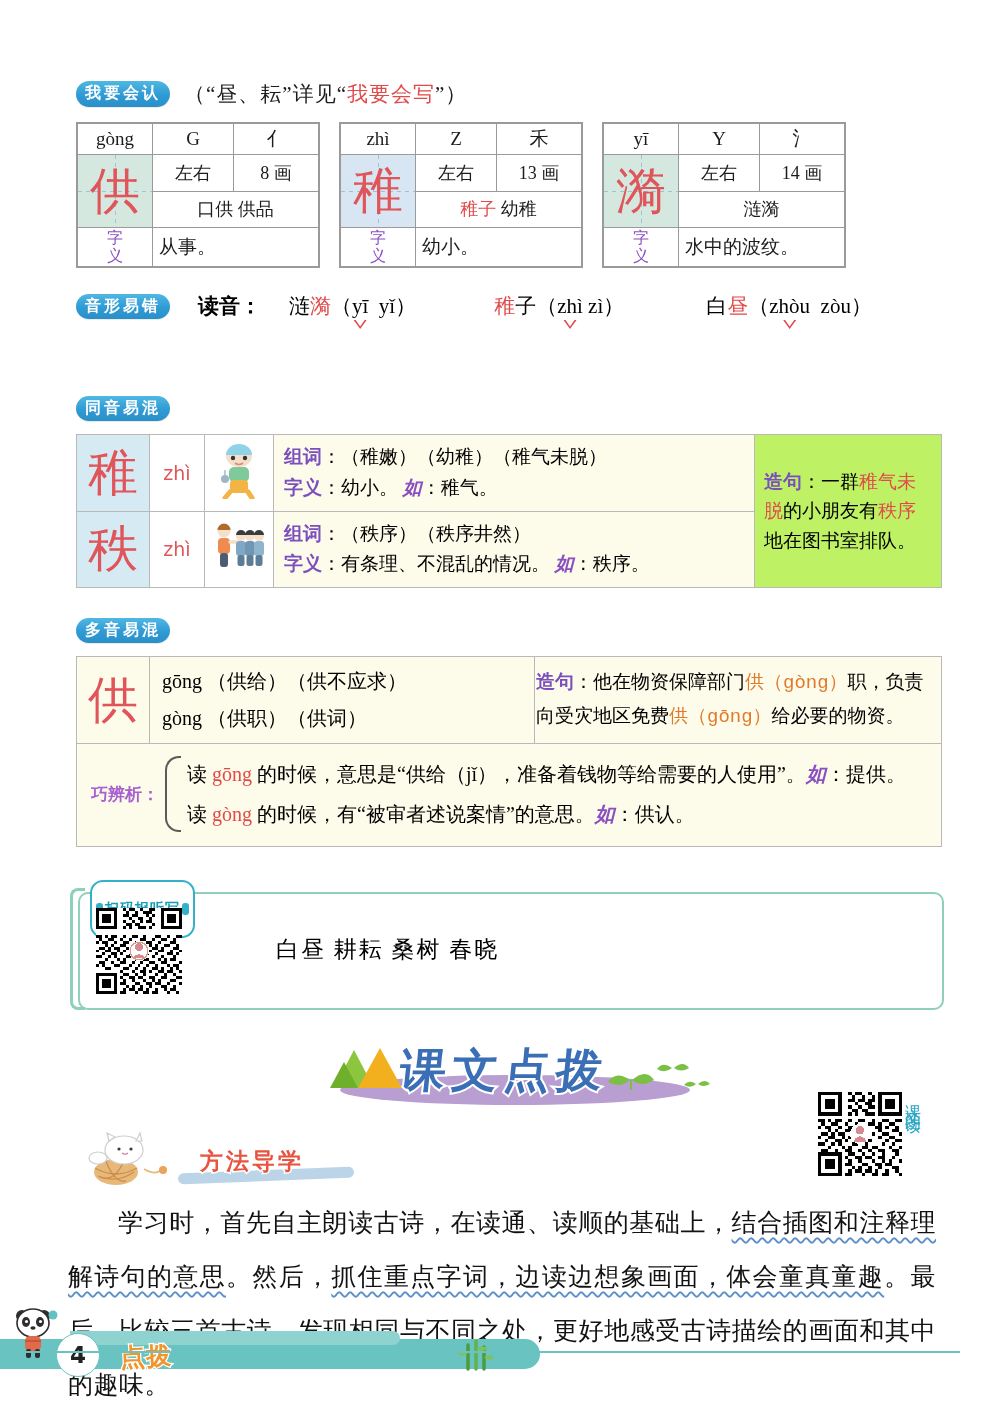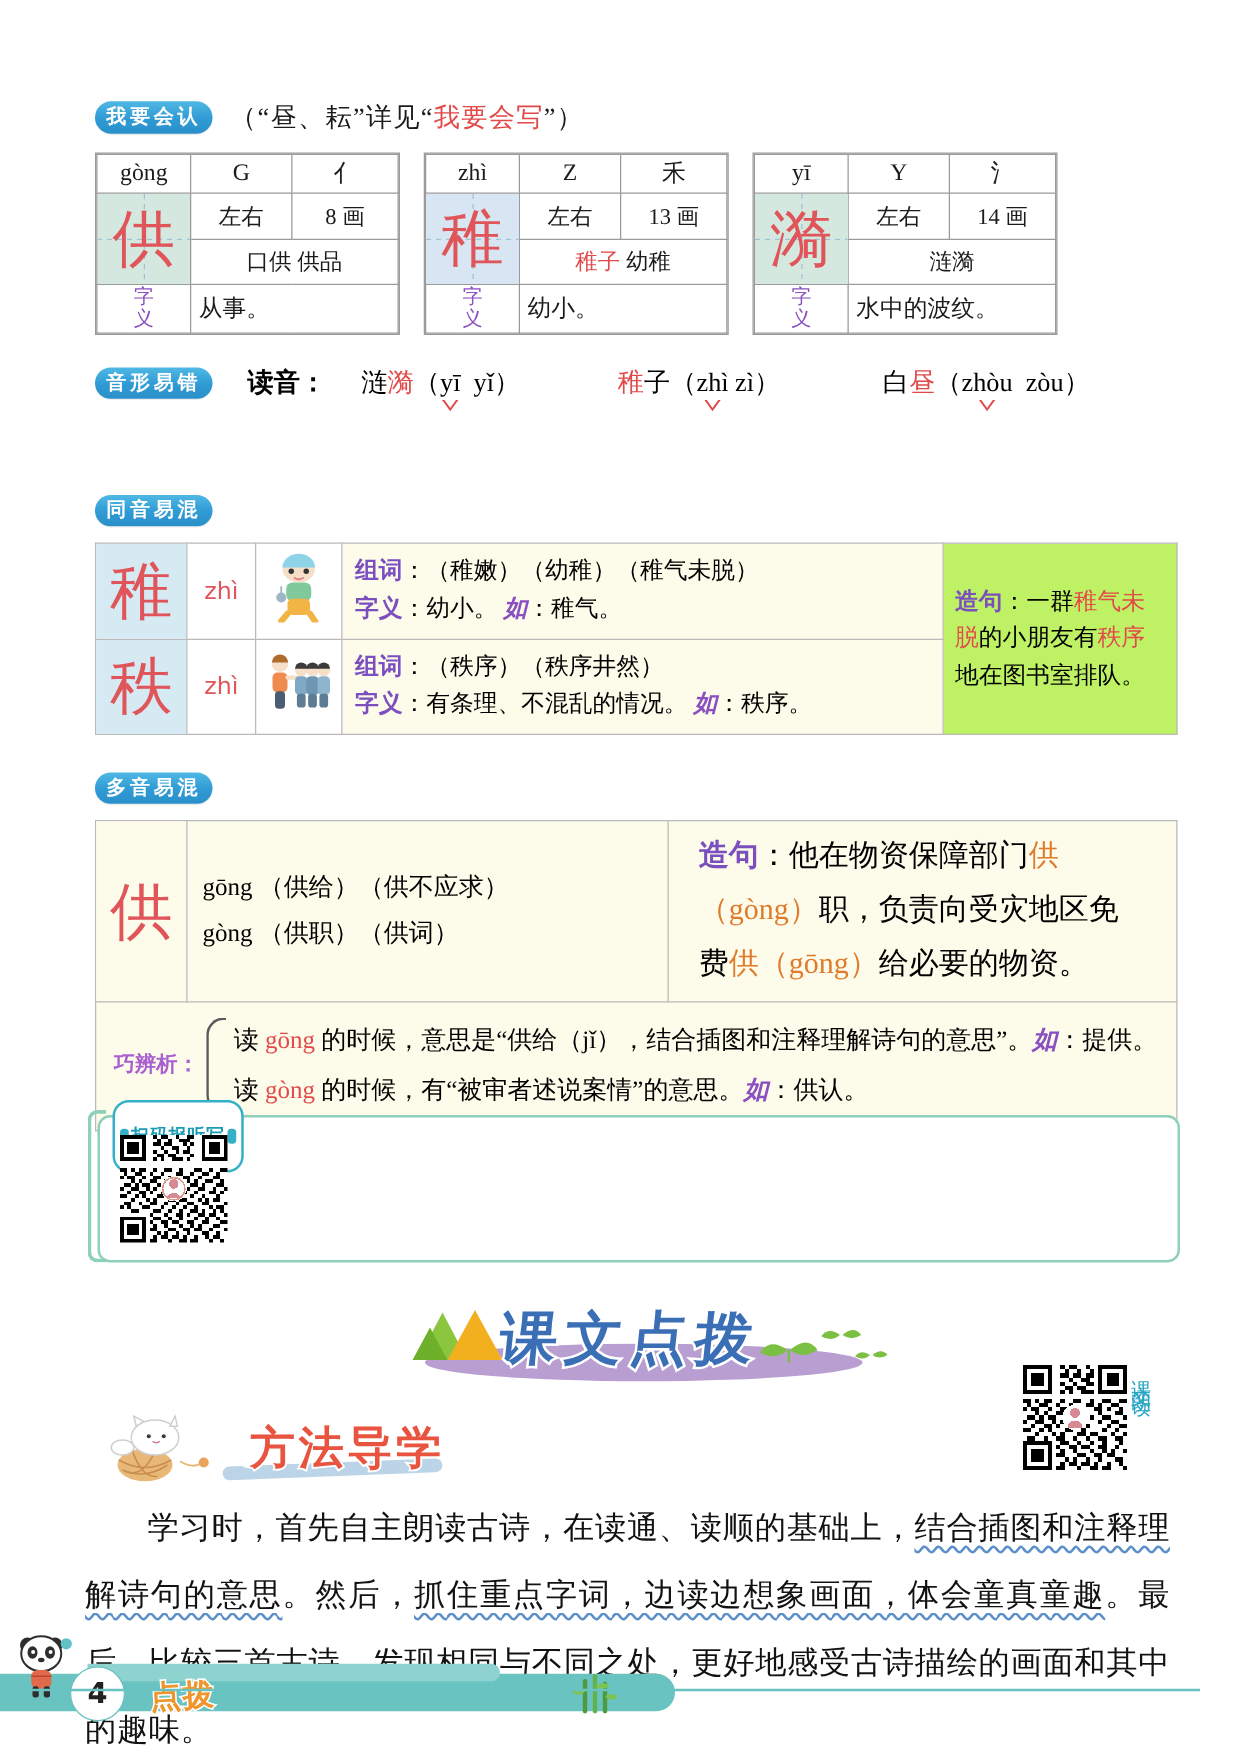--- a/index.html
+++ b/index.html
@@ -90,21 +90,21 @@
   .ru{color:#8a4fc0;font-weight:bold;font-style:italic;}
   .wavy{ text-decoration-style:wavy;
          text-decoration-color:#6fa8d8; text-underline-offset:4px;}
 
   
   .sec-dyyh{position:absolute;left:76px;top:618px;}
   .tbl-dyyh{position:absolute;left:76px;top:656px;border-collapse:collapse;width:866px;}
   .tbl-dyyh td{border:1px solid #b9b9b9;vertical-align:middle;background:#fdfbe9;}
   .d-char{width:72px;height:86px;background:#fdfbe9;padding:0;text-align:center;position:relative;}
   .d-read{padding:6px 12px;font-size:20px;line-height:1.85;width:360px;}
-  .d-sent{padding:7px 24px;font-size:24px;line-height:1.8;}
+  .d-sent{padding:7px 1px;font-size:19px;line-height:1.8;font-family:Liberation Mono, monospace;}
   .orange{color:#e07a2c;}
   .bian{padding:10px 10px 12px 14px;font-size:20px;line-height:2.0;}
   .bian-wrap{display:flex;align-items:center;gap:6px;}
   .bian-lbl{color:#a85fd0;font-size:17px;font-weight:bold;white-space:nowrap;
             font-family:"DejaVu Sans","Liberation Sans",sans-serif;}
   .brace{width:14px;align-self:stretch;border:2px solid #5a5a5a;border-right:0;
          border-radius:14px 0 0 14px;margin:2px 0;}
 
   
   .dictbox{position:absolute;left:78px;top:892px;width:862px;height:114px;
@@ -136,21 +136,21 @@
     position:absolute;left:100px;top:8px;font-size:46px;font-weight:bold;
     color:#3b6fb5;letter-spacing:6px;
     font-family:"DejaVu Sans","Liberation Sans",sans-serif;
     -webkit-text-stroke:4px #ffffff; paint-order:stroke fill;
     transform:skewX(-6deg);
   }
   .qr2{position:absolute;left:818px;top:1092px;}
 
   
   .fangfa{position:absolute;left:78px;top:1124px;width:300px;height:62px;}
-  .ff-title{position:absolute;left:122px;top:10px;font-size:36px;font-weight:bold;color:#e8543f;
+  .ff-title{position:absolute;left:122px;top:22px;font-size:23px;font-weight:bold;color:#e8543f;
             letter-spacing:3px;font-family:"DejaVu Sans","Liberation Sans",sans-serif;
             -webkit-text-stroke:3px #fff;paint-order:stroke fill;}
   .ff-ribbon{position:absolute;left:100px;top:46px;width:176px;height:11px;
              background:#bcd4e8;border-radius:6px;transform:rotate(-2.2deg);}
 
   .para{position:absolute;left:68px;top:1196px;width:868px;font-size:25px;
         line-height:54px;text-align:justify;color:#121212;letter-spacing:.5px;}
   .para .ind{display:inline-block;width:2em;}
   .uwave{ text-decoration:underline; text-decoration-style:wavy;
           text-decoration-color:#5b8fc9; text-underline-offset:6px;
@@ -379,21 +379,21 @@
       <td class="d-sent">
         <span class="lbl">造句</span><span>：他在物资保障部门</span><span class="orange">供（gòng）</span><span>职，负责向受灾地区免费</span><span class="orange">供（gōng）</span><span>给必要的物资。</span>
       </td>
     </tr>
     <tr>
       <td class="bian" colspan="3">
         <div class="bian-wrap">
           <span class="bian-lbl">巧辨析：</span>
           <span class="brace"></span>
           <span>
-            <div><span>读 </span><span class="red">gōng</span><span> 的时候，意思是“供给（jǐ），结合插图和注释理解诗句的意思”。</span><span class="ru">如</span><span class="wavy">：提供。</span></div>
+            <div><span>读 </span><span class="red">gōng</span><span> 的时候，意思是“供给（jǐ），准备着钱物等给需要的人使用”。</span><span class="ru">如</span><span class="wavy">：提供。</span></div>
             <div><span>读 </span><span class="red">gòng</span><span> 的时候，有“被审者述说案情”的意思。</span><span class="ru">如</span><span class="wavy">：供认。</span></div>
           </span>
         </div>
       </td>
     </tr>
   </tbody>
     </table>
 
   <div class="dictbox">
     <div class="tag-sm">扫码报听写</div>
@@ -584,20 +584,21 @@
             <rect x="16" y="28" width="2" height="1"></rect>
             <rect x="19" y="28" width="2" height="1"></rect>
             <rect x="24" y="28" width="1" height="1"></rect>
             <rect x="27" y="28" width="1" height="1"></rect>
         </g>
         <circle cx="14.5" cy="14.5" r="3.4" fill="#fff"></circle>
         <circle cx="14.5" cy="14.5" r="3" fill="none" stroke="#d98" stroke-width=".4"></circle>
         <path d="M13.2 13.2a1.3 1.3 0 1 1 2.6 0 1.3 1.3 0 0 1-2.6 0M12.6 17a2 2 0 0 1 3.8 0z" fill="#d78a93"></path>
       </svg>
     </div>
+    <div class="dictwords">白昼  耕耘  桑树  春晓</div>
   </div>
 
   <div class="banner">
     <svg width="430" height="92" viewBox="0 0 430 92" style="position:absolute;left:0;top:0">
       <ellipse cx="215" cy="58" rx="175" ry="15" fill="#b99ed2"></ellipse>
       <path d="M34 56L54 18l20 38z" fill="#8cc63f"></path>
       <path d="M58 56L80 16l22 40z" fill="#f2b01e"></path>
       <path d="M30 56L44 30l14 26z" fill="#6fb02a"></path>
       <g fill="#7cc043">
         <path d="M330 48q-14-10-22 2 12 7 22-2z"></path>

